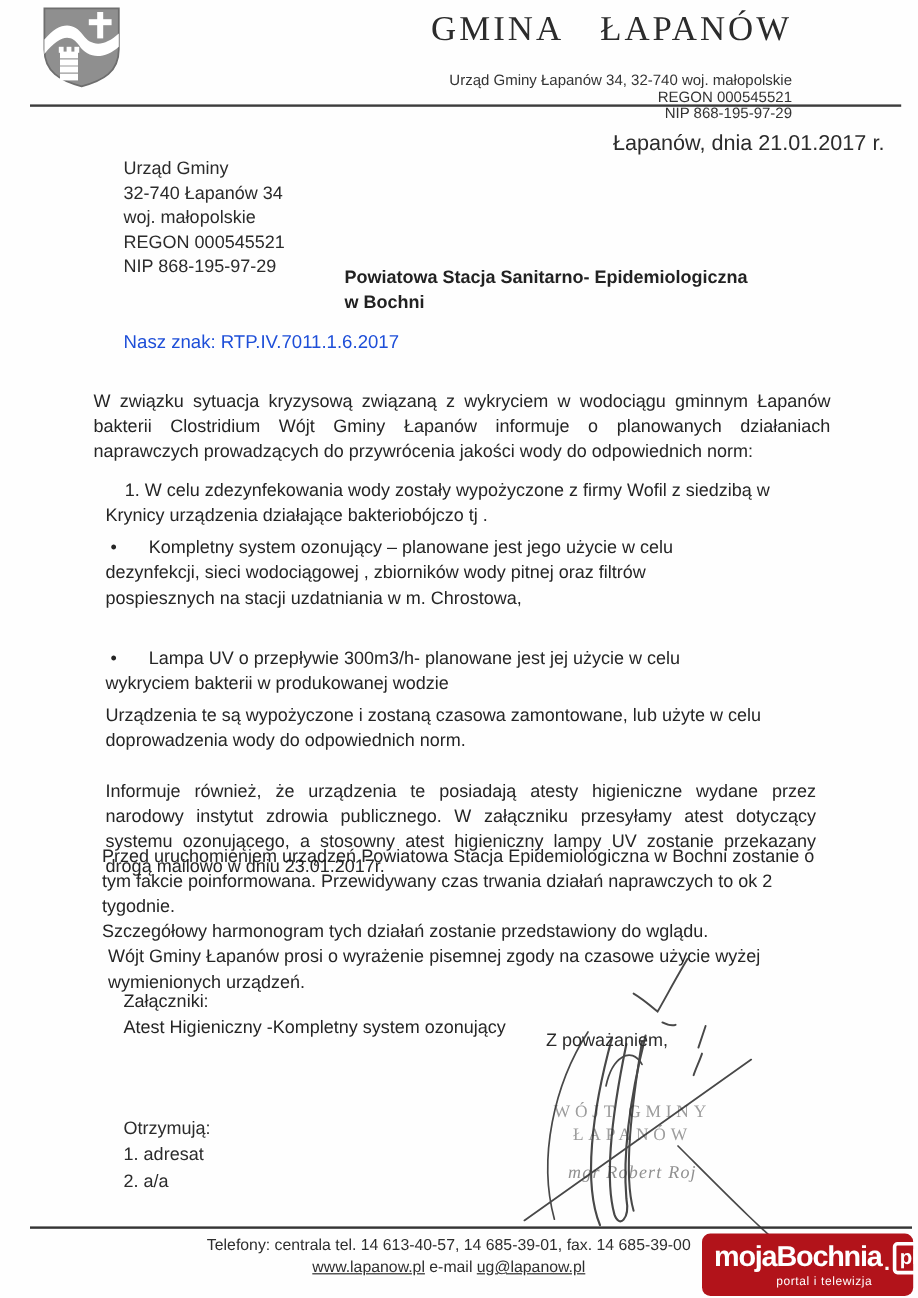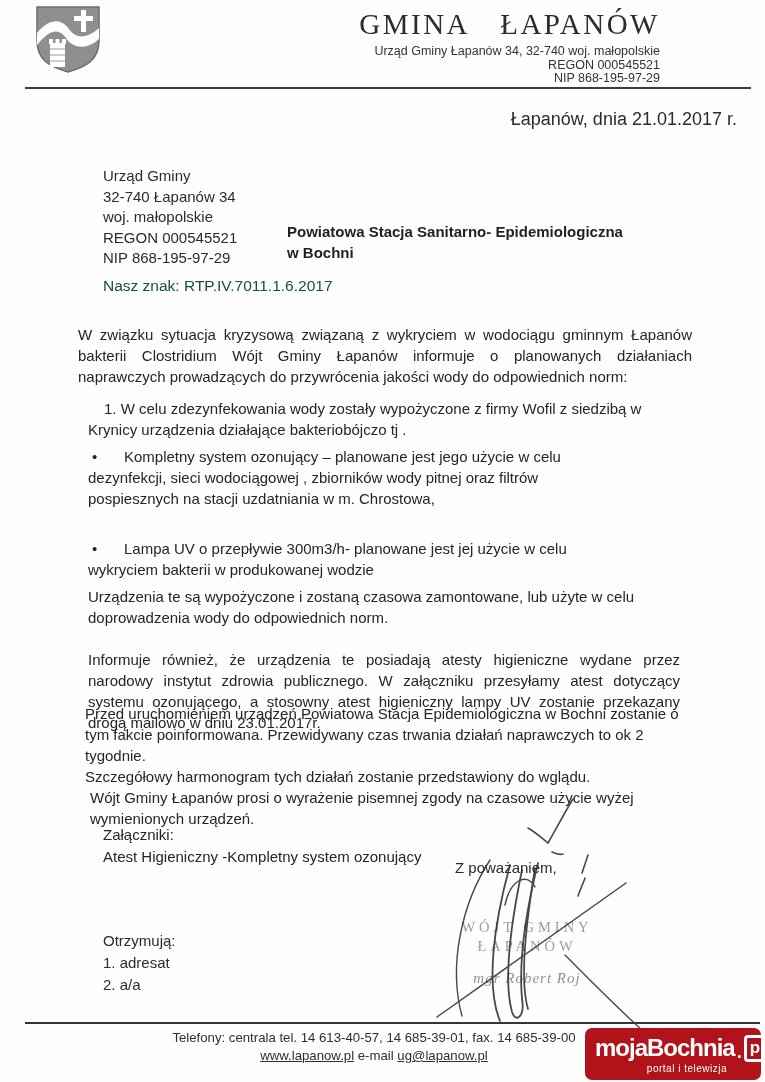--- a/index.html
+++ b/index.html
@@ -17,28 +17,28 @@
   }
   .abs{position:absolute;}
   
   .crest{left:30px;top:3px;width:76px;height:73px;}
   .head-center{left:120px;top:8px;width:540px;text-align:right;}
   .head-title{
     font-family:"Liberation Serif","DejaVu Serif",serif;
     font-size:29px;letter-spacing:2.5px;word-spacing:22px;
     color:#2c2c2c;white-space:nowrap;
   }
-  .head-sub{font-size:12.5px;line-height:14px;color:#333;margin-top:4px;}
+  .head-sub{font-size:12.5px;line-height:14px;color:#333;margin-top:20px;}
   .head-line{line-height:13.5px;}
   .rule{left:25px;top:87px;width:726px;height:2px;background:#3c3c3c;}
   
   .date-line{top:109px;right:28px;font-size:18px;color:#2b2b2b;}
-  .sender{left:103px;top:131px;font-size:15px;line-height:20.5px;color:#2b2b2b;margin-top:35px;}
+  .sender{left:103px;top:131px;font-size:15px;line-height:20.5px;color:#2b2b2b;}
   .recipient{left:287px;top:221px;font-size:15px;line-height:21px;font-weight:bold;color:#222;}
-  .reference{left:103px;top:277px;font-size:15.5px;color:#14532d;}
+  .reference{left:103px;top:277px;font-size:15.5px;color:#1d4ed8;}
   
   .b{font-size:15px;line-height:21px;color:#252525;}
   .intro{left:78px;top:324px;width:614px;text-align:justify;}
   .item1{left:88px;top:398px;width:574px;text-indent:16px;}
   .bullet{left:88px;top:446px;width:516px;}
   .bullet .mark{display:inline-block;width:32px;text-align:left;padding-left:4px;}
   .bullet2{top:538px;}
   .para2{left:88px;top:586px;width:548px;}
   .para3{left:88px;top:649px;width:592px;text-align:justify;}
   .para4{left:85px;top:703px;width:596px;}

